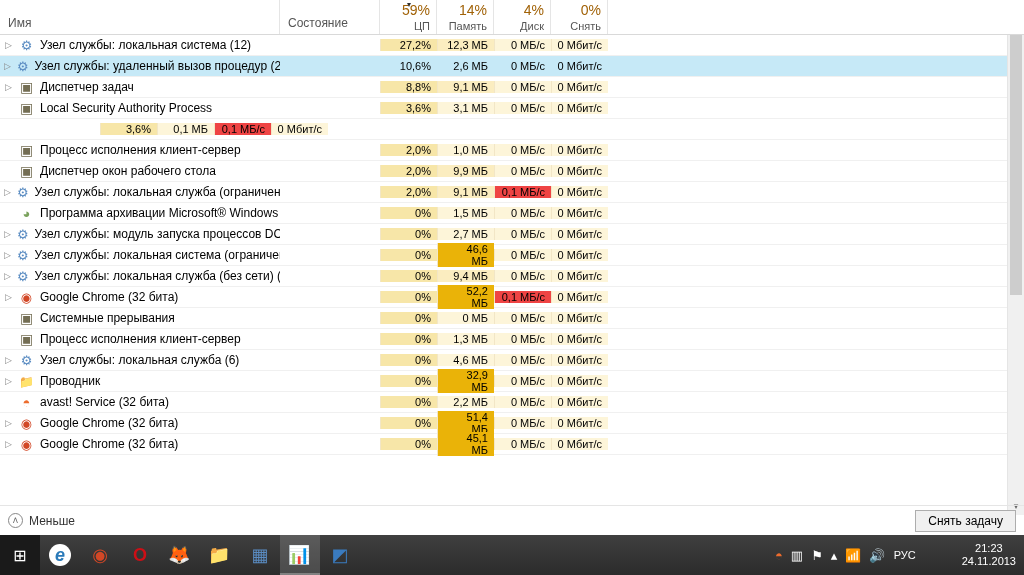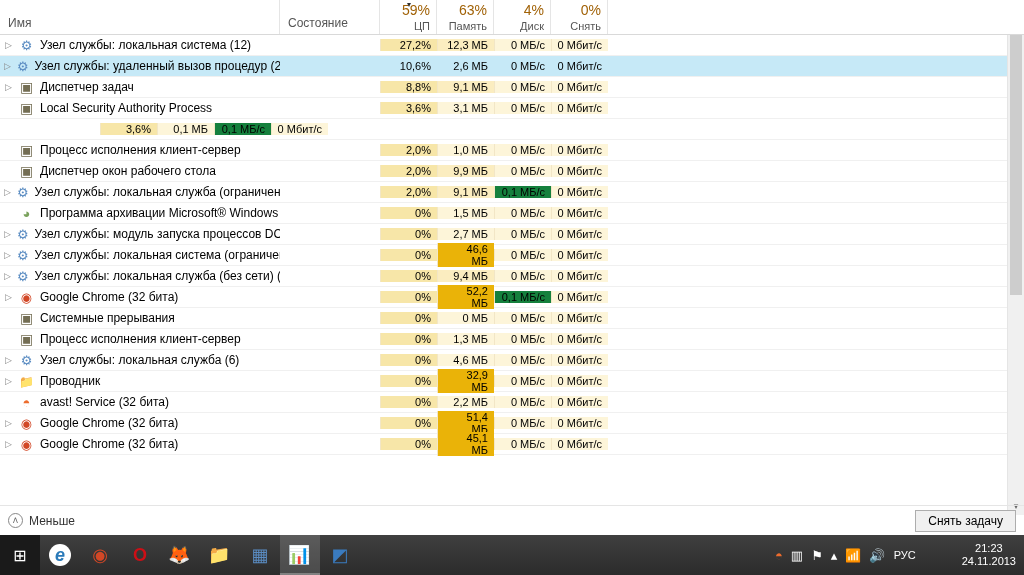--- a/index.html
+++ b/index.html
@@ -20,21 +20,21 @@
 .tm-row .cell-name { flex: 0 0 280px; display: flex; align-items: center; padding-left: 4px; overflow: hidden; white-space: nowrap; }
 .tm-row .cell-state { flex: 0 0 100px; }
 .tm-row .cell-metric { flex: 0 0 57px; text-align: right; padding-right: 6px; font-size: 11px; border-left: 1px solid #f2e6c6; }
 .tm-row.sel .cell-metric { border-left-color: #c6e9f7; }
 
 .heat-cpu { background: #f7e6a8; }
 .heat-mem-low { background: #fdf5d9; }
 .heat-mem-mid { background: #fbedc0; }
 .heat-mem-hi { background: #eab308; padding-left: 14px; }
 .heat-disk-low { background: #fdf5d9; }
-.heat-disk-mid { background: #15803d; }
+.heat-disk-mid { background: #ef4444; }
 .heat-net-low { background: #fdf5d9; }
 .tm-row.sel .cell-metric { background: #c6e9f7 !important; }
 
 .expander { display: inline-block; width: 9px; height: 9px; margin-right: 6px; color: #888; font-size: 9px; text-align: center; line-height: 9px; }
 .expander.none { visibility: hidden; }
 .proc-icon { display: inline-block; width: 15px; height: 15px; margin-right: 6px; font-size: 13px; line-height: 15px; text-align: center; }
 .proc-icon.gear::before { content: "⚙"; color: #5a8cc2; }
 .proc-icon.app::before { content: "▣"; color: #746e54; font-size:14px; }
 .proc-icon.backup::before { content: "◕"; color: #7aa25c; }
 .proc-icon.chrome::before { content: "◉"; color: #d24726; }
@@ -67,21 +67,21 @@
 <div class="tm-table">
   <div class="tm-header">
     <span class="sort-ind">▾</span>
     <div class="col-name">Имя</div>
     <div class="col-state">Состояние</div>
     <div class="col-metric">
         <span class="pct">59%</span>
         <span>ЦП</span>
       </div>
     <div class="col-metric">
-        <span class="pct">63%</span>
+        <span class="pct">14%</span>
         <span>Память</span>
       </div>
     <div class="col-metric">
         <span class="pct">4%</span>
         <span>Диск</span>
       </div>
     <div class="col-metric">
         <span class="pct">0%</span>
         <span>Снять</span>
       </div>

